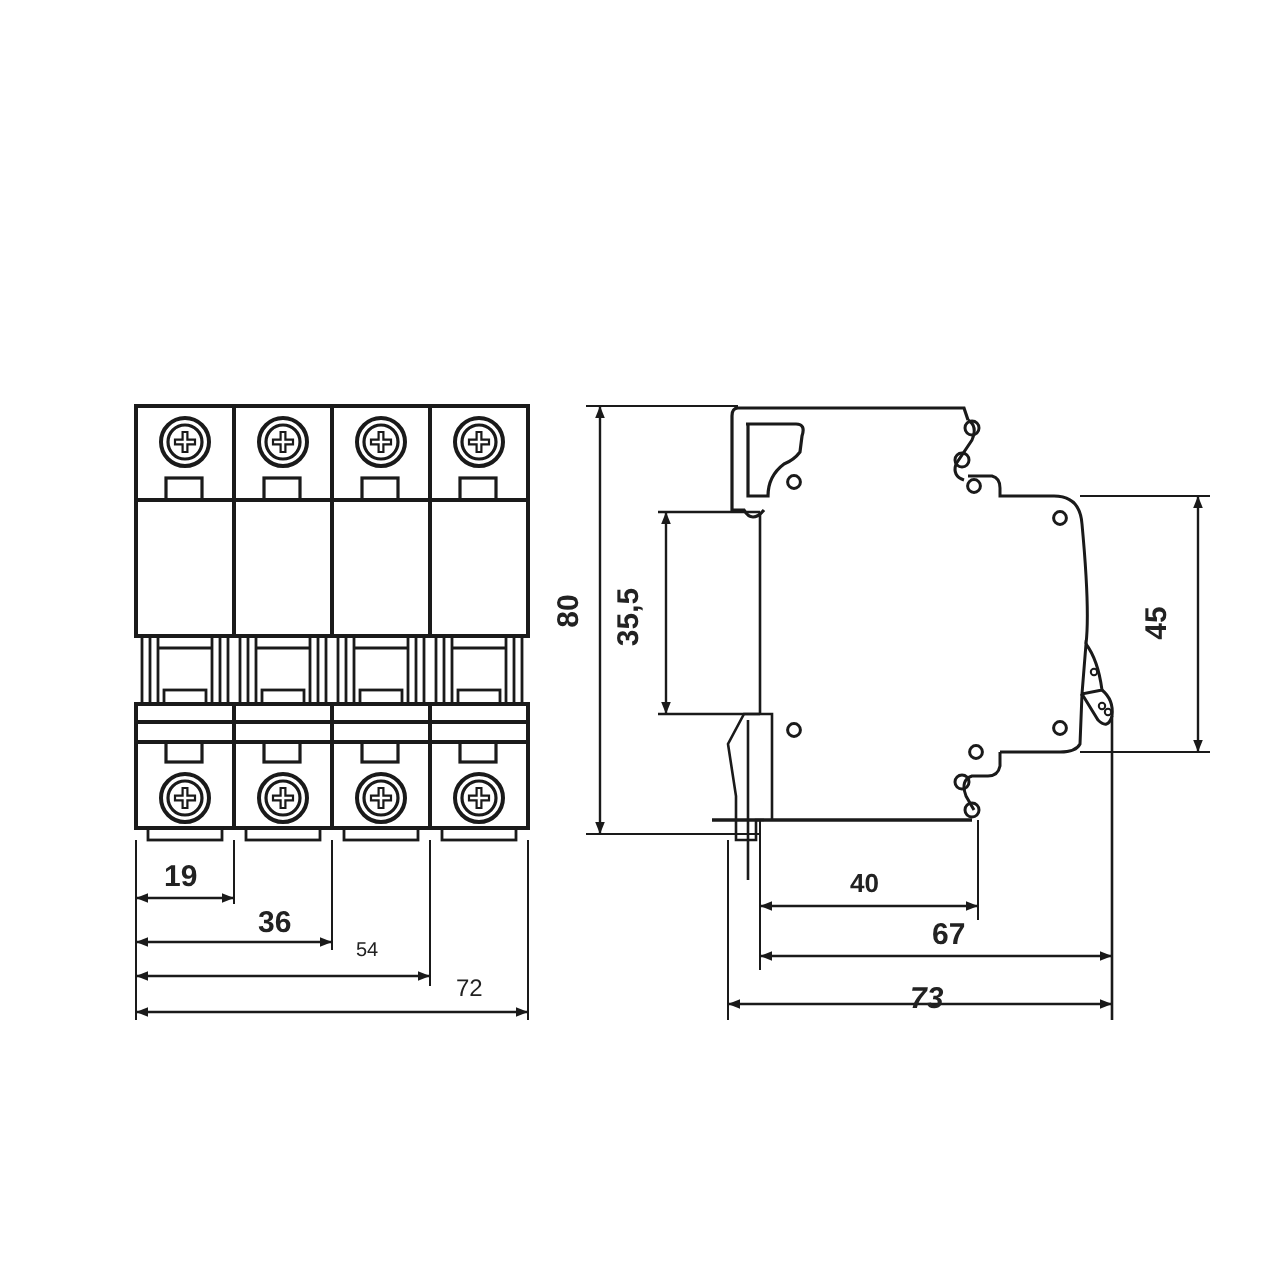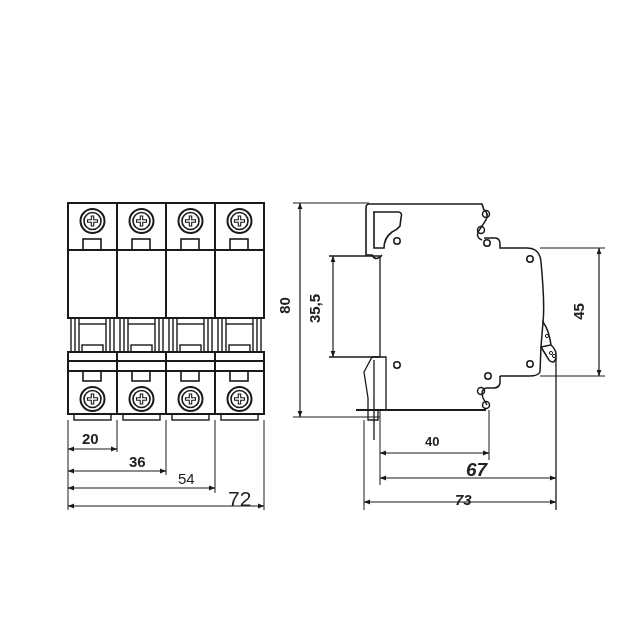--- a/index.html
+++ b/index.html
@@ -139,24 +139,24 @@
       <line x1="300" y1="203" x2="300" y2="417" marker-start="url(#arr)" marker-end="url(#arr)"></line>
       <line x1="333" y1="256" x2="333" y2="357" marker-start="url(#arr)" marker-end="url(#arr)"></line>
       <line x1="599" y1="248" x2="599" y2="376" marker-start="url(#arr)" marker-end="url(#arr)"></line>
       <line x1="380" y1="453" x2="489" y2="453" marker-start="url(#arr)" marker-end="url(#arr)"></line>
       <line x1="380" y1="478" x2="556" y2="478" marker-start="url(#arr)" marker-end="url(#arr)"></line>
       <line x1="364" y1="502" x2="556" y2="502" marker-start="url(#arr)" marker-end="url(#arr)"></line>
     </g>
   </g>
 </svg>
 
-<div class="lbl bold" style="left:82px; top:431px; font-size:15px;">20</div>
+<div class="lbl bold" style="left:82px; top:431px; font-size:15px;">19</div>
 <div class="lbl" style="left:129px; top:454px; font-size:15px;font-weight:bold;">36</div>
-<div class="lbl" style="left:178px; top:471px; font-size:15px;">54</div>
-<div class="lbl" style="left:228px; top:488px; font-size:21px;">72</div>
+<div class="lbl" style="left:178px; top:471px; font-size:10px;">54</div>
+<div class="lbl" style="left:228px; top:488px; font-size:12px;">72</div>
 
 <div class="lbl bold rot" style="left:276px; top:298px; font-size:15px;">80</div>
 <div class="lbl bold rot" style="left:300px; top:301px; font-size:15px;">35,5</div>
 <div class="lbl bold rot" style="left:570px; top:304px; font-size:15px;">45</div>
 
 <div class="lbl bold" style="left:425px; top:435px; font-size:13px;">40</div>
-<div class="lbl bold" style="left:466px; top:460px; font-size:19px;font-style:italic;">67</div>
+<div class="lbl bold" style="left:466px; top:460px; font-size:15px;">67</div>
 <div class="lbl bold" style="left:455px; top:492px; font-size:15px;font-style:italic;">73</div>
 
 </body></html>

